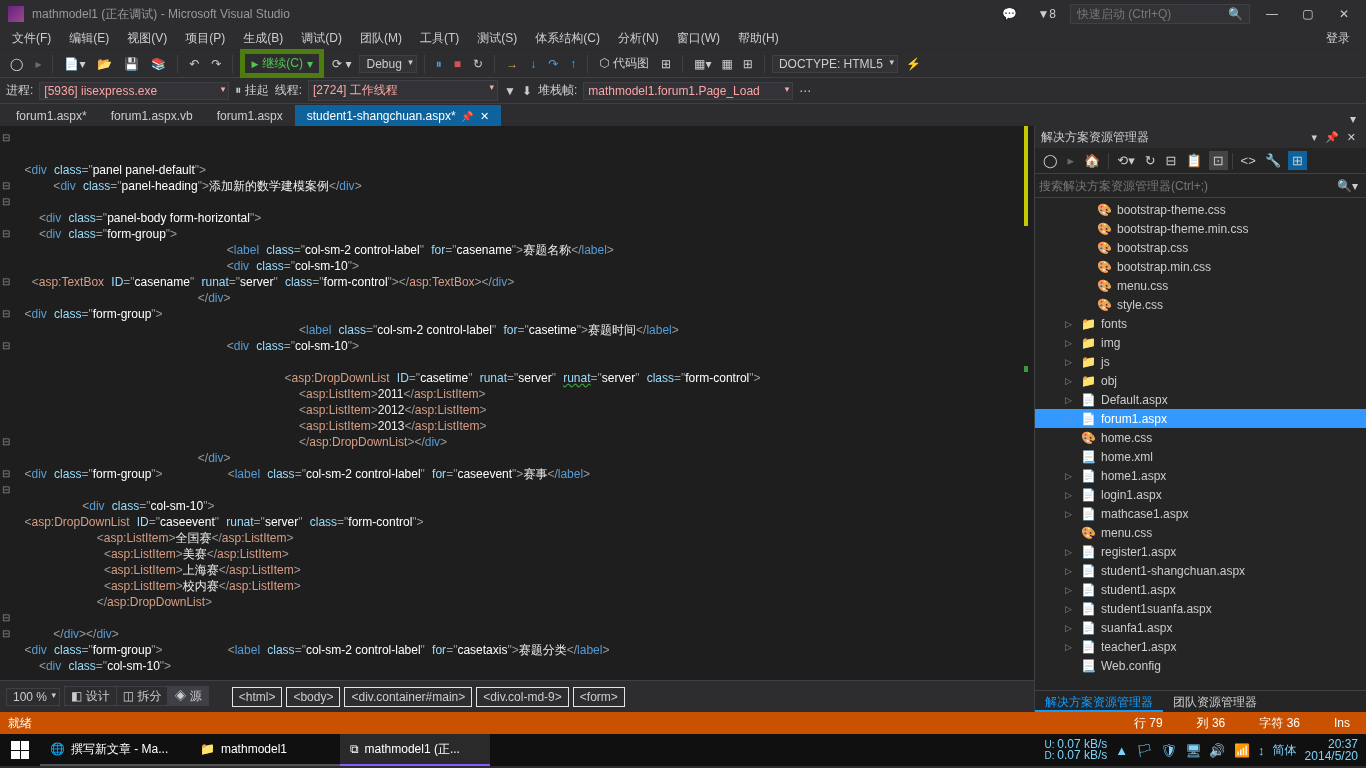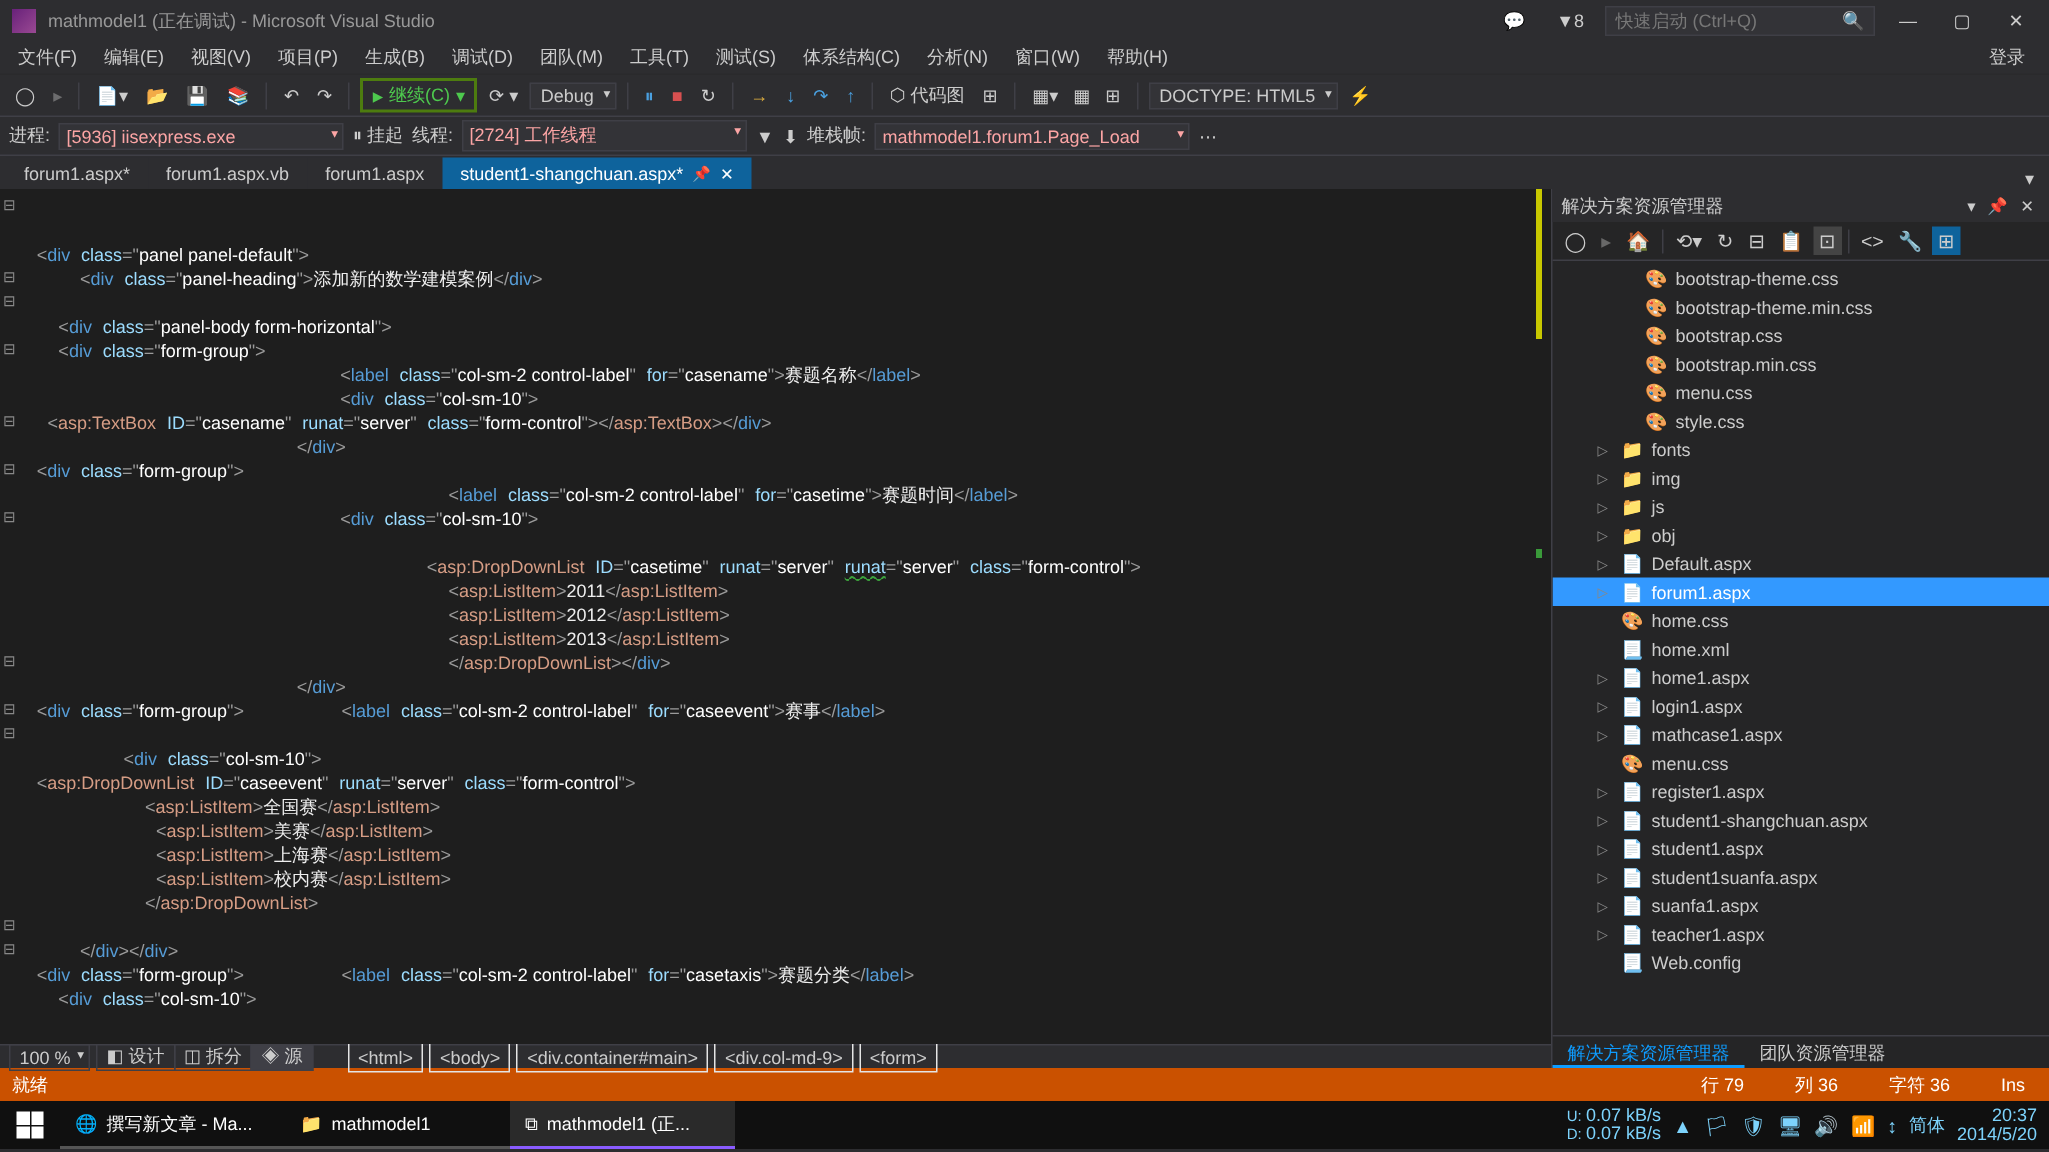--- a/index.html
+++ b/index.html
@@ -10,21 +10,21 @@
 .titlebar .spacer { flex: 1; }
 .titlebar .tr-icon { color: #ccc; padding: 0 6px; cursor: pointer; }
 .titlebar .quick-launch { background: #333337; border: 1px solid #3f3f46; width: 180px; height: 20px; color: #777; padding: 0 6px; display:flex; align-items:center; justify-content:space-between;}
 .titlebar .winbtn { width: 28px; text-align: center; color: #ccc; cursor:pointer; }
 .menubar { height: 22px; display: flex; align-items: center; padding: 0 4px; gap: 2px; background:#2d2d30; border-bottom:1px solid #2a2a2c;}
 .menubar .mi { padding: 2px 8px; color: #ccc; cursor:pointer; }
 .menubar .login { margin-left: auto; padding-right: 12px; color: #ccc; }
 .toolbar { height: 28px; background: #2d2d30; display: flex; align-items: center; padding: 0 6px; gap: 4px; border-bottom: 1px solid #3f3f46; }
 .toolbar .btn { padding: 2px 4px; color: #ccc; cursor:pointer; }
 .toolbar .sep { width: 1px; height: 18px; background: #3f3f46; margin: 0 3px; }
-.toolbar .continue { color: #4ec94e; border:2px solid #4d7c0f; padding:1px 6px; display:flex; align-items:center; gap:4px;}
+.toolbar .continue { color: #4ec94e; border:5px solid #4d7c0f; padding:1px 6px; display:flex; align-items:center; gap:4px;}
 .toolbar .continue::before{content:"▶"; font-size:9px;}
 .toolbar .dd { background: #333337; border: 1px solid #3f3f46; padding: 1px 14px 1px 6px; color: #ccc; position:relative;}
 .toolbar .dd::after{content:"▾"; position:absolute; right:3px; top:1px; font-size:9px;}
 .toolbar .grp { display:flex; gap:2px; }
 .debugbar { height: 26px; background: #2d2d30; display: flex; align-items: center; padding: 0 6px; gap: 6px; border-bottom: 1px solid #3f3f46; }
 .debugbar .lbl { color: #ccc; }
 .debugbar .dd { background: #333337; border: 1px solid #3f3f46; padding: 1px 4px; color:#fca5a5; min-width:110px; position:relative;}
 .debugbar .dd.wide{min-width:190px;}
 .debugbar .dd::after{content:"▾"; position:absolute; right:3px; top:1px; font-size:9px;}
 .tabbar { height: 22px; background: #2d2d30; display: flex; align-items: flex-end; padding-left: 4px; }
@@ -38,21 +38,21 @@
 .code-area { flex:1; background: #1e1e1e; font-family: Consolas, monospace; font-size: 13px; color: #dcdcdc; padding: 4px 0 4px 30px; overflow:hidden; white-space:pre; position:relative; line-height:16px;}
 .code-area .fold { position:absolute; left:2px; color:#888; font-size:10px;}
 .tag { color: #9b9b9b; }
 .el { color: #569cd6; }
 .attr { color: #9cdcfe; }
 .str { color: #ffffff; }
 .aspel { color: #d69d85; }
 .txt { color: #eee; }
 .yellow-bar { position:absolute; right:6px; top:0; width:4px; background:#c8c800; height:100px;}
 .green-bar { position:absolute; right:6px; top:240px; width:4px; background:#3a9a3a; height:6px;}
-.editor-footer { height: 16px; background: #2d2d30; border-top:1px solid #3f3f46; display:flex; align-items:center; padding:0 6px; gap:0; }
+.editor-footer { height: 32px; background: #2d2d30; border-top:1px solid #3f3f46; display:flex; align-items:center; padding:0 6px; gap:0; }
 .editor-footer .zoom { border:1px solid #3f3f46; padding:1px 12px 1px 6px; position:relative; margin-right:4px;}
 .editor-footer .zoom::after{content:"▾"; position:absolute; right:3px; top:1px; font-size:9px;}
 .editor-footer .vbtn { border:1px solid #3f3f46; padding:2px 6px; margin-right:-1px; cursor:pointer;}
 .editor-footer .vbtn.active { background:#3f3f46; }
 .editor-footer .crumb { border:1px solid #e5e5e5; padding:2px 6px; margin-left:4px; }
 .sol-panel { width: 332px; background: #252526; display:flex; flex-direction:column; border-left:1px solid #3f3f46;}
 .sol-header { height: 22px; background: #2d2d30; color:#ccc; padding: 3px 6px; display:flex; align-items:center; }
 .sol-header .ttl { flex:1; }
 .sol-header .hi { padding:0 4px; cursor:pointer; font-size:11px;}
 .sol-toolbar { height: 26px; display:flex; align-items:center; padding:0 4px; gap:2px; border-bottom:1px solid #3f3f46;}
@@ -242,20 +242,24 @@
       <span class="tb">⟲▾</span>
       <span class="tb">↻</span>
       <span class="tb">⊟</span>
       <span class="tb">📋</span>
       <span class="tb" style="background:#444">⊡</span>
       <span class="sep"></span>
       <span class="tb">&lt;&gt;</span>
       <span class="tb">🔧</span>
       <span class="tb" style="background:#0e639c">⊞</span>
     </div>
+    <div class="sol-search">
+      <input placeholder="搜索解决方案资源管理器(Ctrl+;)" style="">
+      <span class="si">🔍▾</span>
+    </div>
     <div class="sol-tree" id="soltree">
         <div class="node">
           <span class="exp"></span>
           <span class="ico css">🎨</span>
           <span>bootstrap-theme.css</span>
         </div>
         <div class="node">
           <span class="exp"></span>
           <span class="ico css">🎨</span>
           <span>bootstrap-theme.min.css</span>

